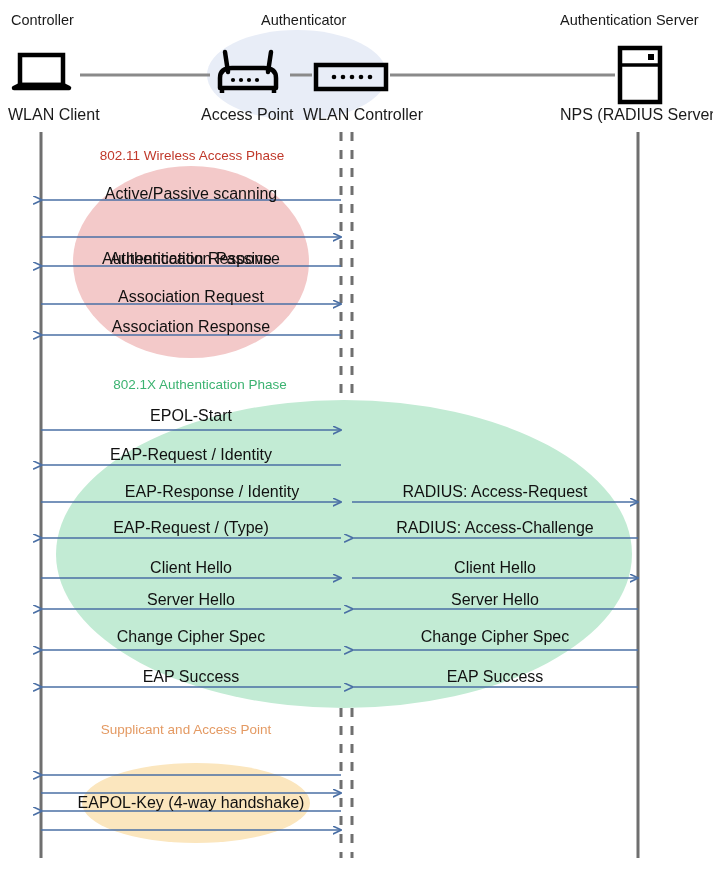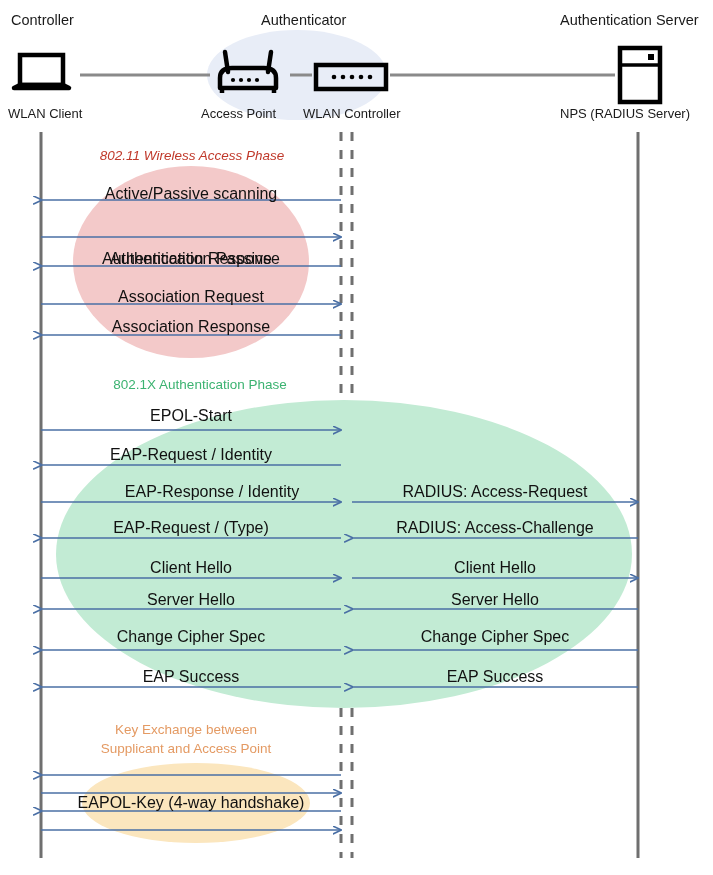--- a/index.html
+++ b/index.html
@@ -18,21 +18,21 @@
   svg#diagram { position: absolute; left: 0; top: 0; }
 
   .hdr-top {
     position: absolute;
     font-size: 14.5px;
     color: #1a1a1a;
     white-space: nowrap;
   }
   .hdr-bot {
     position: absolute;
-    font-size: 13px;
+    font-size: 16px;
     color: #1a1a1a;
     white-space: nowrap;
   }
   .msg-label {
     position: absolute;
     font-size: 16px;
     color: #111111;
     white-space: nowrap;
     text-align: center;
     transform: translateX(-50%);
@@ -141,26 +141,25 @@
   <div class="hdr-bot" style="left:8px; top:106px;">WLAN Client</div>
 
   <div class="hdr-top" style="left:261px; top:12px;">Authenticator</div>
   <div class="hdr-bot" style="left:201px; top:106px;text-align:center;">Access Point</div>
 
   <div class="hdr-bot" style="left:303px; top:106px;">WLAN Controller</div>
 
   <div class="hdr-top" style="left:560px; top:12px;">Authentication Server</div>
   <div class="hdr-bot" style="left:560px; top:106px;">NPS (RADIUS Server)</div>
 
-  <div class="phase-label" style="left:192px; top:146px; color:#C0392B;font-style:italic;">802.11 Wireless Access Phase</div>
+  <div class="phase-label" style="left:192px; top:146px; color:#C0392B;">802.11 Wireless Access Phase</div>
 
   <div class="phase-label" style="left:200px; top:375px; color:#3CB371;">802.1X Authentication Phase</div>
 
   <div class="phase-label" style="left:186px; top:720px; color:#E49A63;">
-    <div>Key Exchange between</div>
     <div>Supplicant and Access Point</div>
   </div>
 
   <div id="message-labels">
       <div class="msg-label" style="left: 191px; top: 185px;">Active/Passive scanning</div>
       <div class="msg-label" style="left: 191px; top: 250px;">Authentication Passive</div>
       <div class="msg-label" style="left: 191px; top: 250px;">Authentication Response</div>
       <div class="msg-label" style="left: 191px; top: 288px; text-align: right;">Association Request</div>
       <div class="msg-label" style="left: 191px; top: 318px;">Association Response</div>
       <div class="msg-label" style="left: 191px; top: 407px;">EPOL-Start</div>

